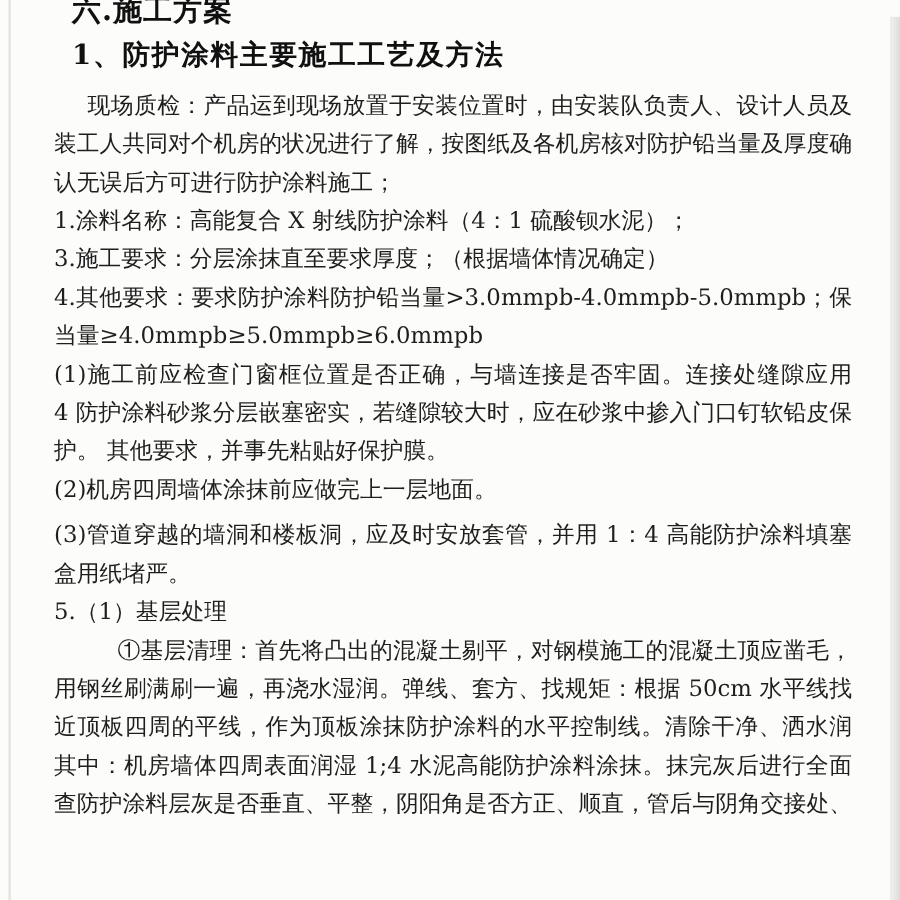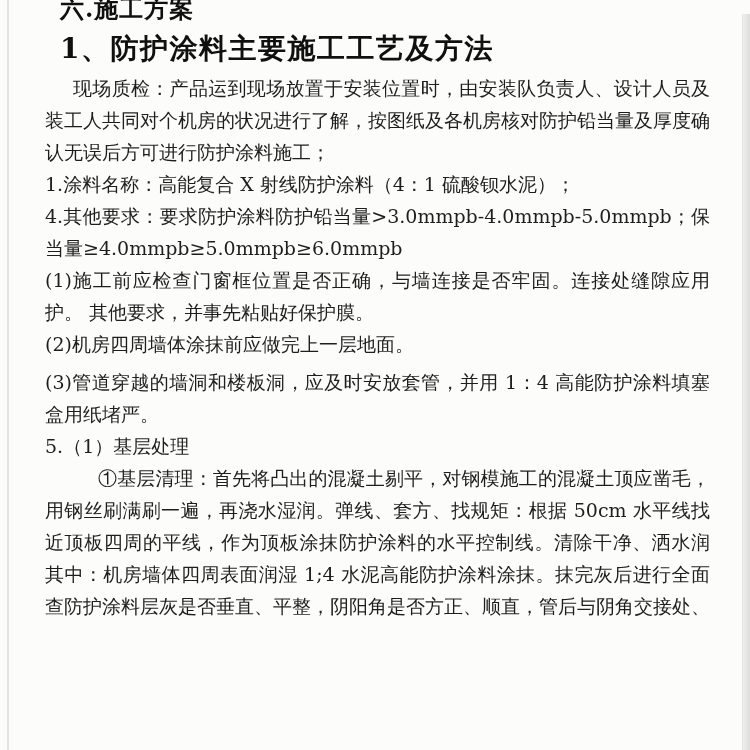--- a/index.html
+++ b/index.html
@@ -20,21 +20,21 @@
     background:linear-gradient(to right,#efefee,#dcdcdb);
     border-left:1px solid #e3e3e2;
   }
   .section-heading{
     position:absolute;left:60px;top:-7px;
     font-size:24px;font-weight:bold;color:#101010;
     letter-spacing:1px;white-space:nowrap;
   }
   .sub-heading{
     position:absolute;left:60px;top:30px;
-    font-size:28px;font-weight:bold;color:#101010;
+    font-size:23px;font-weight:bold;color:#101010;
     letter-spacing:1.5px;white-space:nowrap;
   }
   .body-text{
     position:absolute;left:45px;top:72px;width:665px;
     font-size:19px;line-height:32px;color:#1e1e1e;
   }
   .para{margin:0;padding:0;}
   .line{
     width:665px;overflow:hidden;white-space:nowrap;
   }
@@ -60,25 +60,29 @@
   <div class="body-text" id="body-text">
       <div class="para">
         <div class="line fill" style="padding-left: 28px; width: 637px;">现场质检：产品运到现场放置于安装位置时，由安装队负责人、设计人员及安</div>
         <div class="line fill">装工人共同对个机房的状况进行了解，按图纸及各机房核对防护铅当量及厚度确</div>
         <div class="line end">认无误后方可进行防护涂料施工；</div>
       </div>
       <div class="para">
         <div class="line end">1.涂料名称：高能复合 X 射线防护涂料（4：1 硫酸钡水泥）；</div>
       </div>
       <div class="para">
+        <div class="line end">3.施工要求：分层涂抹直至要求厚度；（根据墙体情况确定）</div>
+      </div>
+      <div class="para">
         <div class="line fill">4.其他要求：要求防护涂料防护铅当量&gt;3.0mmpb-4.0mmpb-5.0mmpb；保证综合铅</div>
         <div class="line end">当量≥4.0mmpb≥5.0mmpb≥6.0mmpb</div>
       </div>
       <div class="para">
         <div class="line fill">(1)施工前应检查门窗框位置是否正确，与墙连接是否牢固。连接处缝隙应用 1：</div>
+        <div class="line fill">4 防护涂料砂浆分层嵌塞密实，若缝隙较大时，应在砂浆中掺入门口钉软铅皮保</div>
         <div class="line end">护。 其他要求，并事先粘贴好保护膜。</div>
       </div>
       <div class="para">
         <div class="line end">(2)机房四周墙体涂抹前应做完上一层地面。</div>
       </div>
       <div class="para" style="margin-top: 6px;">
         <div class="line fill">(3)管道穿越的墙洞和楼板洞，应及时安放套管，并用 1：4 高能防护涂料填塞密</div>
         <div class="line end">盒用纸堵严。</div>
       </div>
       <div class="para">

